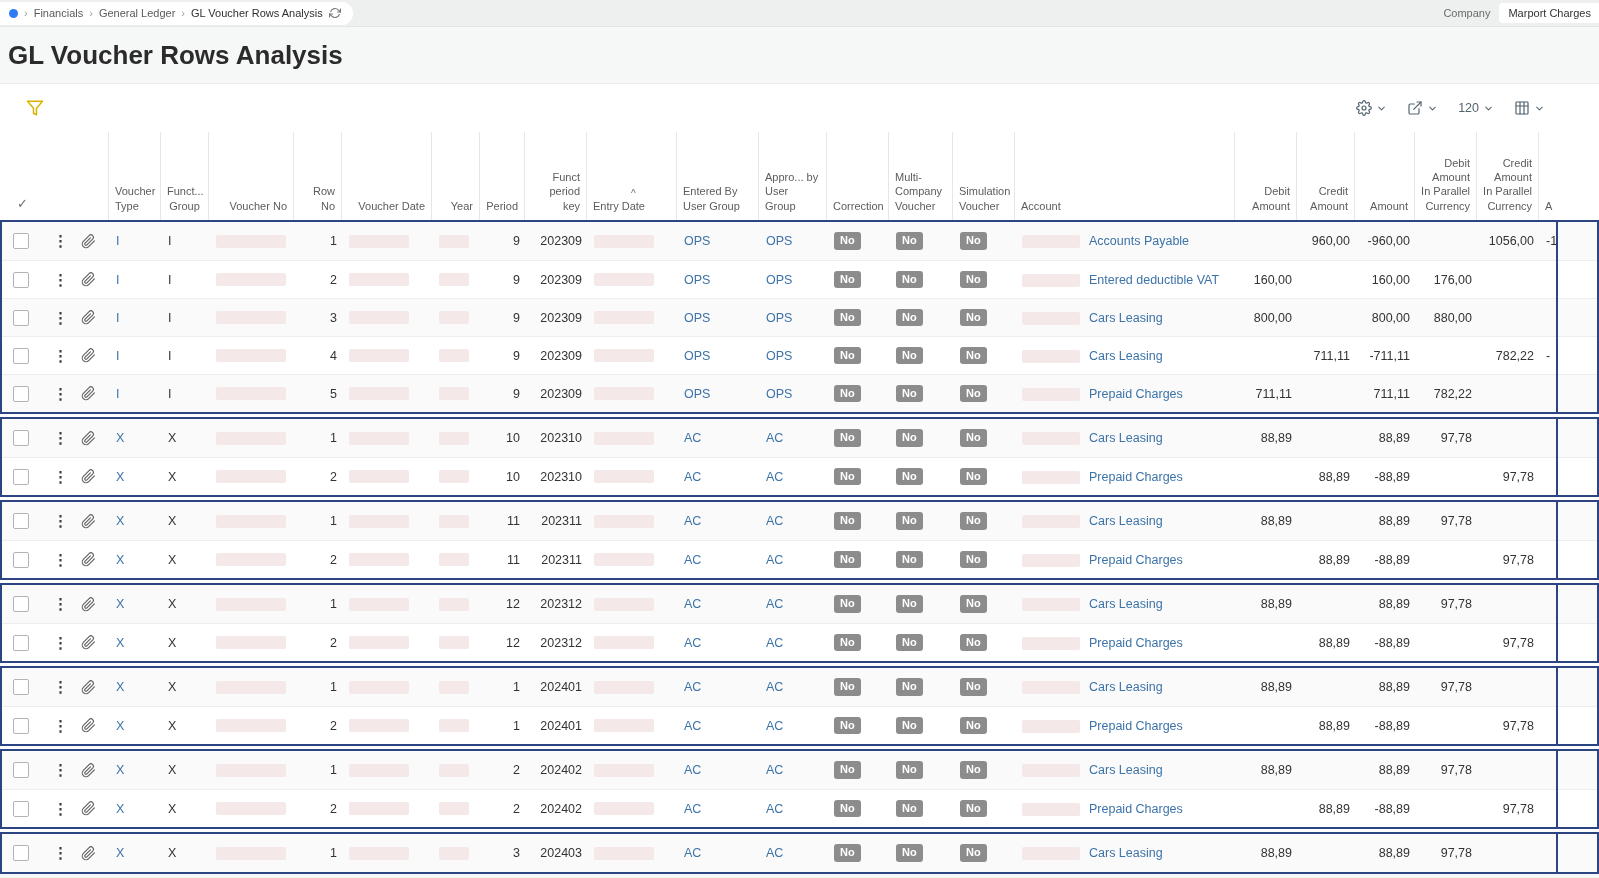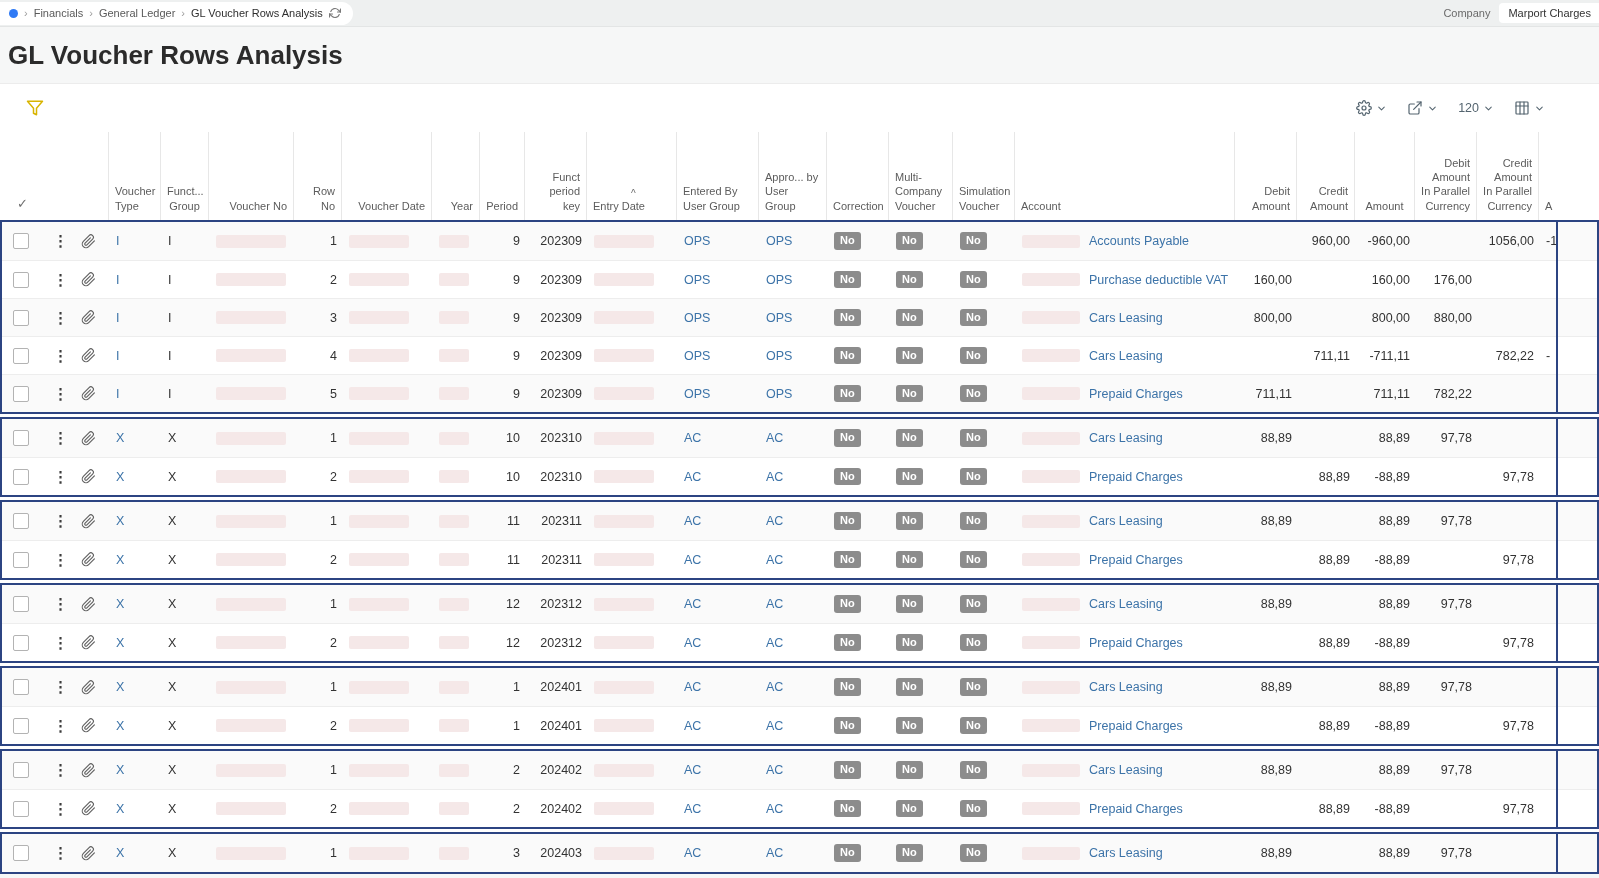--- a/index.html
+++ b/index.html
@@ -65,21 +65,21 @@
   }
   .cell.right { justify-content: flex-end; }
   .link { color: var(--link); cursor: pointer; }
   .redact { height: 13px; background: var(--redact); border-radius: 2px; display: inline-block; }
   .badge {
     background: var(--badge); color: #fff; font-size: 11px; font-weight: 700;
     padding: 2px 6px; border-radius: 3px; line-height: 1.2;
   }
   .cbx { width: 16px; height: 16px; border: 1px solid #b3b3b3; border-radius: 2px; background: #fff; display: inline-block; margin-left: 11px; cursor: pointer; }
   .kebab { font-size: 15px; color: #3c3c3c; font-weight: 700; cursor: pointer; }
-  .acct { display: flex; align-items: center; gap: 9px; overflow: hidden; }
+  .acct { display: flex; align-items: flex-end; gap: 9px; overflow: hidden; }
 </style>
 </head>
 <body>
 
 <div class="topbar">
   <div class="bc">
     <span class="app-dot"></span>
     <span class="sep">›</span>
     <span>Financials</span>
     <span class="sep">›</span>
@@ -198,21 +198,21 @@
       </div>
       <div class="hcell b" style="width: 220px;">
         <span>Account</span>
       </div>
       <div class="hcell right b" style="width: 62px;">
         <span>Debit Amount</span>
       </div>
       <div class="hcell right b" style="width: 58px;">
         <span>Credit Amount</span>
       </div>
-      <div class="hcell right b" style="width: 60px; text-align: center;">
+      <div class="hcell right b" style="width: 60px;">
         <span>Amount</span>
       </div>
       <div class="hcell right b" style="width: 62px;">
         <span>Debit Amount In Parallel Currency</span>
       </div>
       <div class="hcell right b" style="width: 62px;">
         <span>Credit Amount In Parallel Currency</span>
       </div>
       <div class="hcell b" style="width: 61px;">
         <span>A</span>
@@ -345,21 +345,21 @@
           </div>
           <div class="cell" style="width: 64px;">
             <span class="badge">No</span>
           </div>
           <div class="cell" style="width: 62px;">
             <span class="badge">No</span>
           </div>
           <div class="cell" style="width: 220px;">
             <span class="acct">
               <span class="redact" style="width:58px"></span>
-              <span class="link">Purchase deductible VAT</span>
+              <span class="link">Entered deductible VAT</span>
             </span>
           </div>
           <div class="cell right" style="width: 62px;">
             <span>160,00</span>
           </div>
           <div class="cell right" style="width: 58px;"></div>
           <div class="cell right" style="width: 60px;">
             <span>160,00</span>
           </div>
           <div class="cell right" style="width: 62px;">

